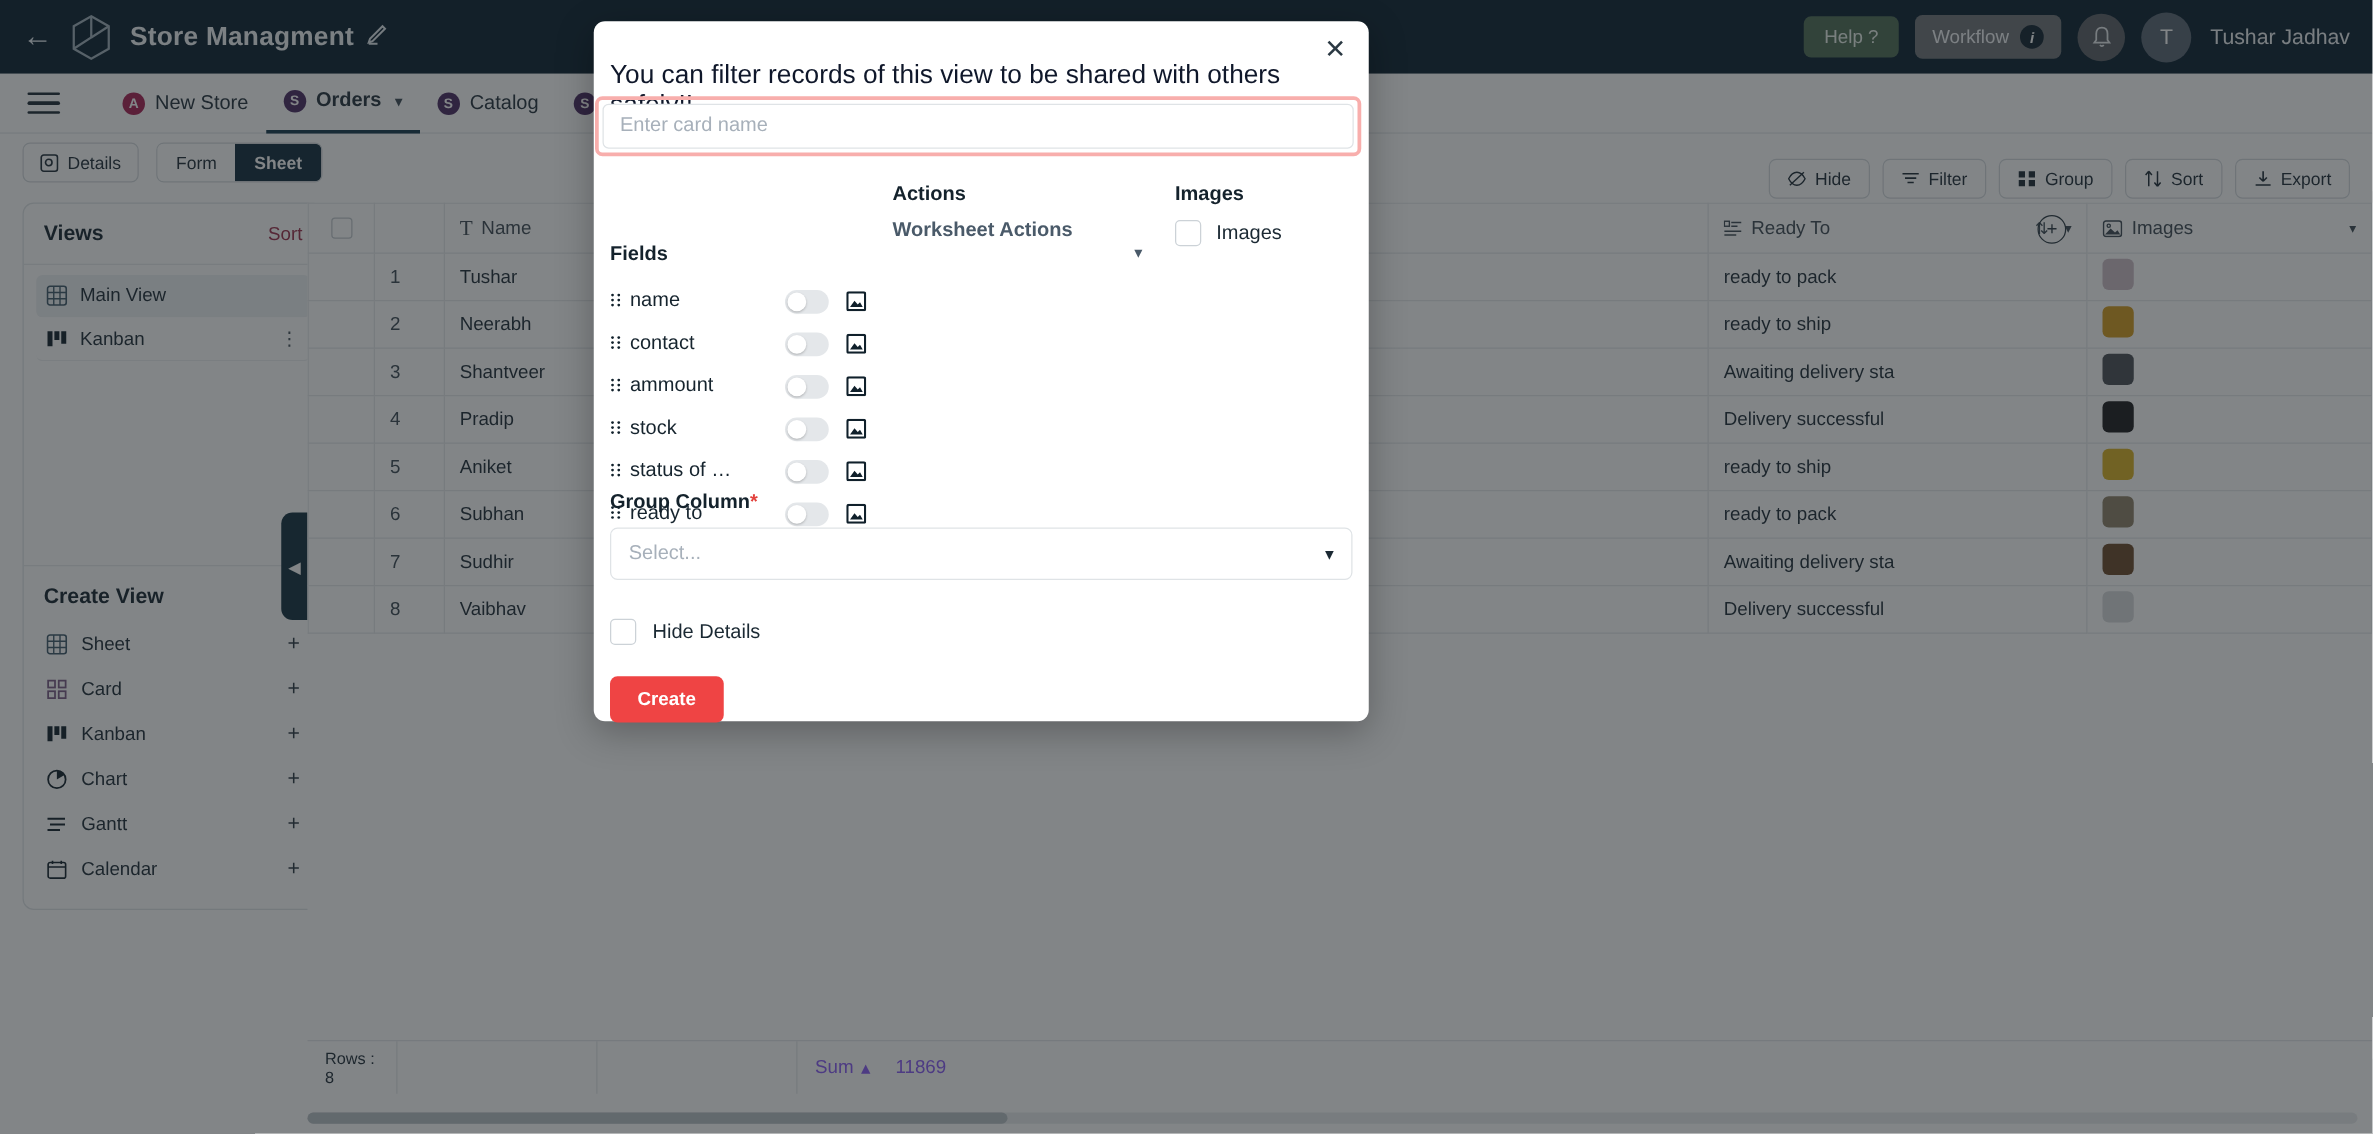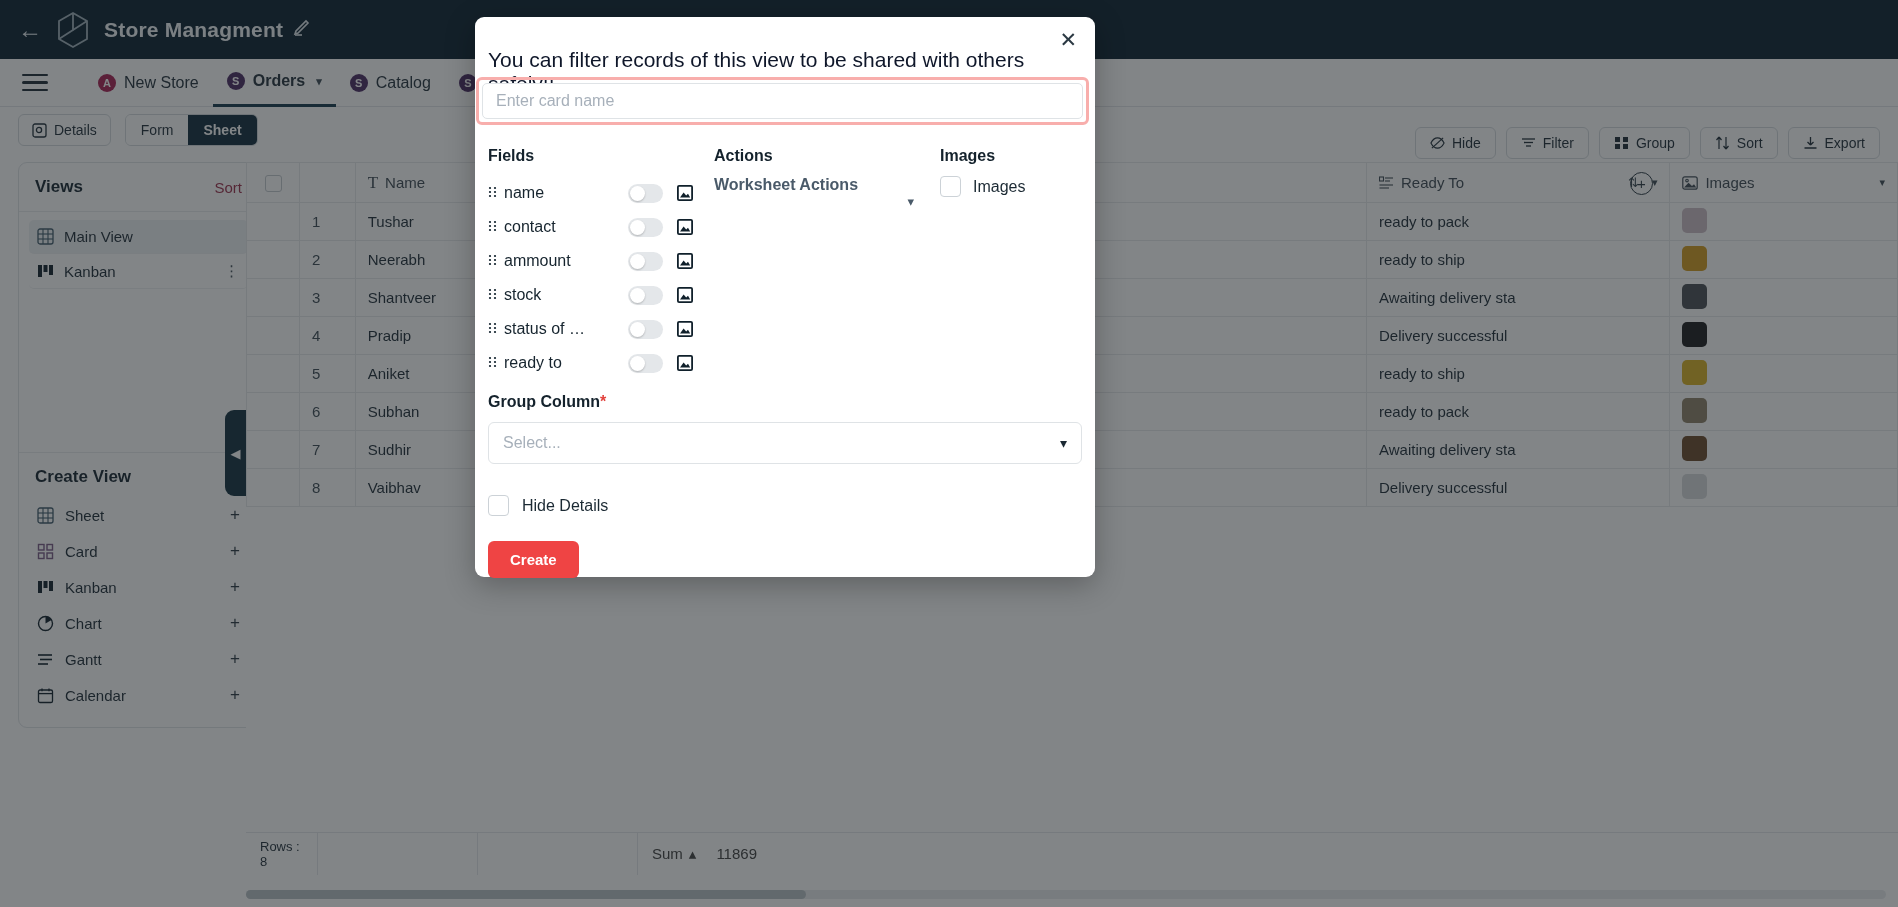--- a/index.html
+++ b/index.html
@@ -146,21 +146,21 @@
     width: 23px; height: 23px; border-radius: 50%; border: 1.6px solid #2b3943;
     color: #2b3943; font-size: 15px; display: flex; align-items: center; justify-content: center; cursor: pointer;
   }
 
   
   .footer {
     position: absolute; left: 246px; bottom: 33px; right: 0; height: 42px;
     border-top: 1px solid #e4e7ea; display: flex; align-items: center;
   }
   .foot-cell { font-size: 13px; color: #1f2d38; padding: 0 14px; border-right: 1px solid #e4e7ea; height: 42px; display: flex; flex-direction: column; justify-content: center; }
-  .foot-sum { font-size: 15px; color: #404040; padding: 0 14px; display: flex; align-items: center; gap: 6px; text-align: center; }
+  .foot-sum { font-size: 15px; color: #8b5cf6; padding: 0 14px; display: flex; align-items: center; gap: 6px; text-align: center; }
   .hscroll {
     position: absolute; left: 246px; bottom: 8px; width: 1640px; height: 9px;
     background: #e9ecee; border-radius: 5px;
   }
   .hscroll > i { display: block; width: 560px; height: 9px; background: #b9c0c6; border-radius: 5px; }
 
   
   .dim {
     position: absolute; inset: 0; background: rgba(28,32,36,.55); z-index: 50;
   }
@@ -180,21 +180,21 @@
     border: 3px solid #f8aeac; border-radius: 6px; padding: 3px;
   }
   .name-input {
     width: 100%; height: 100%; border: 1px solid #dfe3e6; border-radius: 5px;
     font-size: 16px; color: #1b2933; padding: 0 13px;
     font-family: "Liberation Sans", sans-serif; outline: none;
   }
   .name-input::placeholder { color: #a7b0ba; }
 
   .cols-row { position: absolute; left: 13px; top: 130px; width: 594px; display: flex; }
-  .col-fields { width: 226px; }
+  .col-fields { width: 226px; margin-top: 48px; }
   .col-actions { width: 226px; }
   .col-images { width: 140px; }
   .sec-title { font-size: 16px; font-weight: 700; color: #14222c; margin-bottom: 11px; }
 
   .field-row { display: flex; align-items: center; height: 34px; }
   .grip { width: 13px; color: #10202b; font-size: 13px; letter-spacing: 0; line-height: 1; display:inline-block; }
   .field-label { font-size: 16px; color: #16242e; margin-left: 3px; width: 124px; white-space: nowrap; overflow: hidden; }
   .toggle {
     width: 35px; height: 19px; background: #e4e7ea; border-radius: 10px;
     position: relative; cursor: pointer; flex: 0 0 auto;
@@ -244,20 +244,35 @@
       <path d="M17 2 L31 10 L31 28 L17 36 L3 28 L3 10 Z" fill="none" stroke="#9fb0bb" stroke-width="1.8"></path>
       <path d="M17 2 L17 19 L3 28" fill="none" stroke="#9fb0bb" stroke-width="1.8"></path>
       <path d="M31 10 L17 19" fill="none" stroke="#9fb0bb" stroke-width="1.8"></path>
     </svg>
     <div class="app-title">Store Managment</div>
     <div class="pencil">
       <svg width="17" height="17" viewBox="0 0 17 17">
           <path d="M2 15 L5 14 L15 4 L13 2 L3 12 Z" fill="none" stroke="#dfe7ec" stroke-width="1.6"></path>
           <path d="M2 16 L9 16" stroke="#dfe7ec" stroke-width="1.6"></path>
         </svg>
+    </div>
+    <div class="topbar-right">
+      <div class="help-btn">Help ?</div>
+      <div class="workflow-btn">
+        <span>Workflow</span>
+        <span class="info-dot">i</span>
+      </div>
+      <div class="bell-btn">
+        <svg width="17" height="19" viewBox="0 0 17 19">
+            <path d="M8.5 2 C5.5 2 4 4 4 7 L4 12 L2.5 14 L14.5 14 L13 12 L13 7 C13 4 11.5 2 8.5 2 Z" fill="none" stroke="#e7ebee" stroke-width="1.4"></path>
+            <path d="M7 16 A1.8 1.8 0 0 0 10 16" fill="none" stroke="#e7ebee" stroke-width="1.4"></path>
+          </svg>
+      </div>
+      <div class="avatar-circle">T</div>
+      <div class="user-name">Tushar Jadhav</div>
     </div>
   </div>
 
   <div class="tabbar">
     <div class="hamburger">
         <span></span>
         <span></span>
         <span></span>
       </div>
 

